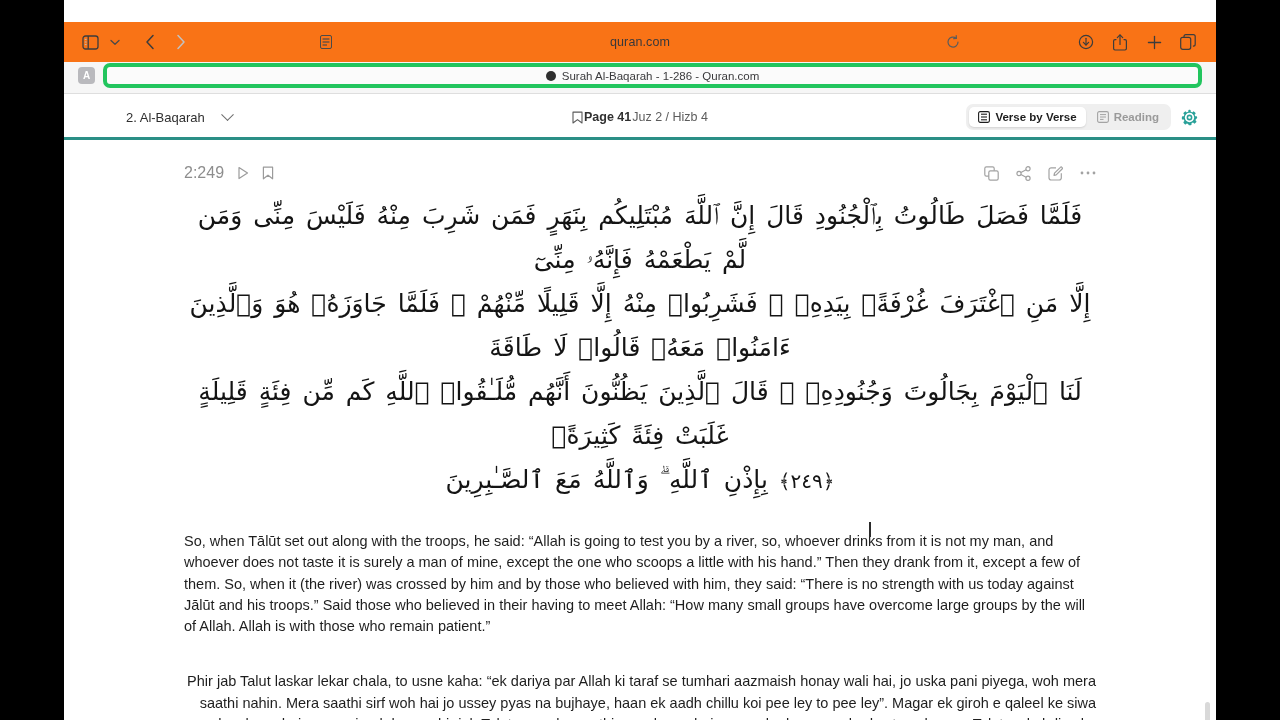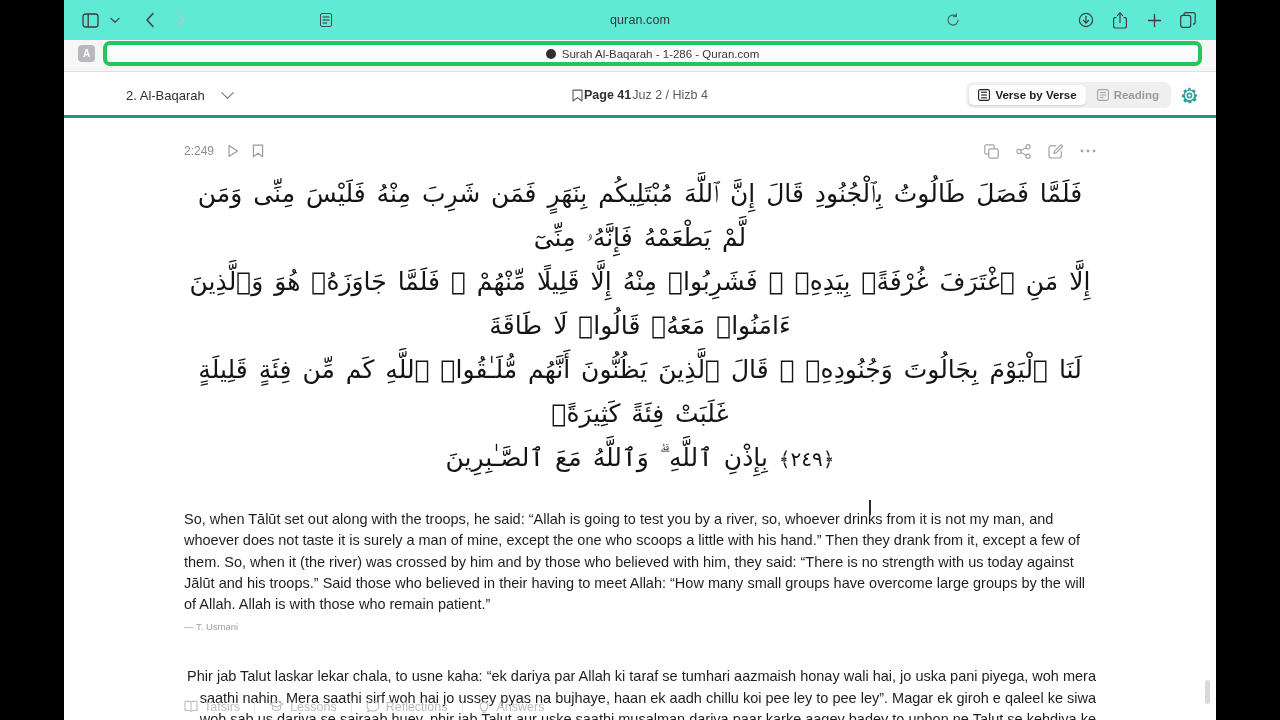--- a/index.html
+++ b/index.html
@@ -13,22 +13,22 @@
 
   
   .browser {
     position: absolute; left: 64px; top: 0; width: 1152px; height: 720px;
     background: #ffffff; overflow: hidden;
   }
 
   
   .toolbar {
     position: relative; height: 40px; width: 100%;
-    background: #5eead4;
-    display: flex; align-items: center;
+    background: #f97316;
+    display: flex; align-items: center; margin-top: 22px;
   }
   .tb-left { display: flex; align-items: center; gap: 2px; padding-left: 12px; }
   .tb-right { display: flex; align-items: center; gap: 6px; margin-left: auto; padding-right: 14px; }
   .tb-btn {
     width: 28px; height: 26px; display: flex; align-items: center; justify-content: center;
     border-radius: 5px; color: #3c3c3c;
   }
   .tb-btn.dim { color: #c2c2c2; }
   .tb-btn.tiny { width: 18px; }
 
@@ -103,21 +103,21 @@
                      box-shadow: 0 1px 2px rgba(0,0,0,.12); }
   .gear { color: #29a199; display: flex; align-items: center; }
 
   
   .verse-wrap { position: relative; padding: 0 120px; }
   .verse-toolbar {
     display: flex; align-items: center;
     padding-top: 22px; height: 44px;
   }
   .vt-left { display: flex; align-items: center; gap: 13px; color: #9b9b9b; }
-  .vt-ref { font-size: 12px; color: #8d8d8d; }
+  .vt-ref { font-size: 16px; color: #8d8d8d; }
   .vt-right { margin-left: auto; display: flex; align-items: center; gap: 17px; color: #a2a2a2; }
 
   .arabic {
     direction: rtl; text-align: center;
     font-family: "DejaVu Sans", "Liberation Serif", serif;
     font-size: 25px; line-height: 44px; color: #141414;
     padding: 10px 0 16px 0; word-spacing: 3px;
   }
   .ayah-mark { font-size: 20px; }
 
@@ -348,21 +348,20 @@
         <div>فَلَمَّا فَصَلَ طَالُوتُ بِٱلْجُنُودِ قَالَ إِنَّ ٱللَّهَ مُبْتَلِيكُم بِنَهَرٍ فَمَن شَرِبَ مِنْهُ فَلَيْسَ مِنِّى وَمَن لَّمْ يَطْعَمْهُ فَإِنَّهُۥ مِنِّىٓ</div>
         <div>إِلَّا مَنِ ٱغْتَرَفَ غُرْفَةًۢ بِيَدِهِۦ ۚ فَشَرِبُوا۟ مِنْهُ إِلَّا قَلِيلًا مِّنْهُمْ ۚ فَلَمَّا جَاوَزَهُۥ هُوَ وَٱلَّذِينَ ءَامَنُوا۟ مَعَهُۥ قَالُوا۟ لَا طَاقَةَ</div>
         <div>لَنَا ٱلْيَوْمَ بِجَالُوتَ وَجُنُودِهِۦ ۚ قَالَ ٱلَّذِينَ يَظُنُّونَ أَنَّهُم مُّلَـٰقُوا۟ ٱللَّهِ كَم مِّن فِئَةٍ قَلِيلَةٍ غَلَبَتْ فِئَةً كَثِيرَةًۢ</div>
         <div>
           <span class="ayah-mark">﴿٢٤٩﴾</span>
           <span>بِإِذْنِ ٱللَّهِ ۗ وَٱللَّهُ مَعَ ٱلصَّـٰبِرِينَ</span>
         </div>
       </div>
 
       <div class="translation">So, when Tālūt set out along with the troops, he said: “Allah is going to test you by a river, so, whoever drinks from it is not my man, and whoever does not taste it is surely a man of mine, except the one who scoops a little with his hand.” Then they drank from it, except a few of them. So, when it (the river) was crossed by him and by those who believed with him, they said: “There is no strength with us today against Jālūt and his troops.” Said those who believed in their having to meet Allah: “How many small groups have overcome large groups by the will of Allah. Allah is with those who remain patient.”</div>
-      <div class="attrib">— T. Usmani</div>
 
       <div class="translit">Phir jab Talut laskar lekar chala, to usne kaha: “ek dariya par Allah ki taraf se tumhari aazmaish honay wali hai, jo uska pani piyega, woh mera saathi nahin. Mera saathi sirf woh hai jo ussey pyas na bujhaye, haan ek aadh chillu koi pee ley to pee ley”. Magar ek giroh e qaleel ke siwa woh sab us dariya se sairaab huey, phir jab Talut aur uske saathi musalman dariya paar karke aagey badey to unhon ne Talut se kehdiya ke aaj hum mein Jaaluth (goliath) aur uske lashkaron ka muqabla karne ki taaqat nahin hai, lekin jo log yeh samajhte thay ke unhein ek din Allah se milna hai, unhone ne kaha: “ baaraha aisa hua hai ke ek qaleel giroh Allah ke izan se ek badey giroh par gaalib aa gaya hai, Allah sabr karne walon ka saathi hai”.</div>
 
     </div>
 
     <div class="footer-tools">
       <div class="ft-item">
         <span>
           <svg width="14" height="12" viewBox="0 0 14 12">
                 <path d="M7,2.2 C5.6,1 3.6,1 1,1.2 V10.4 C3.6,10.2 5.6,10.2 7,11.2 C8.4,10.2 10.4,10.2 13,10.4 V1.2 C10.4,1 8.4,1 7,2.2 Z" fill="none" stroke="#bdbdbd" stroke-width="1.1" stroke-linejoin="round"></path>

